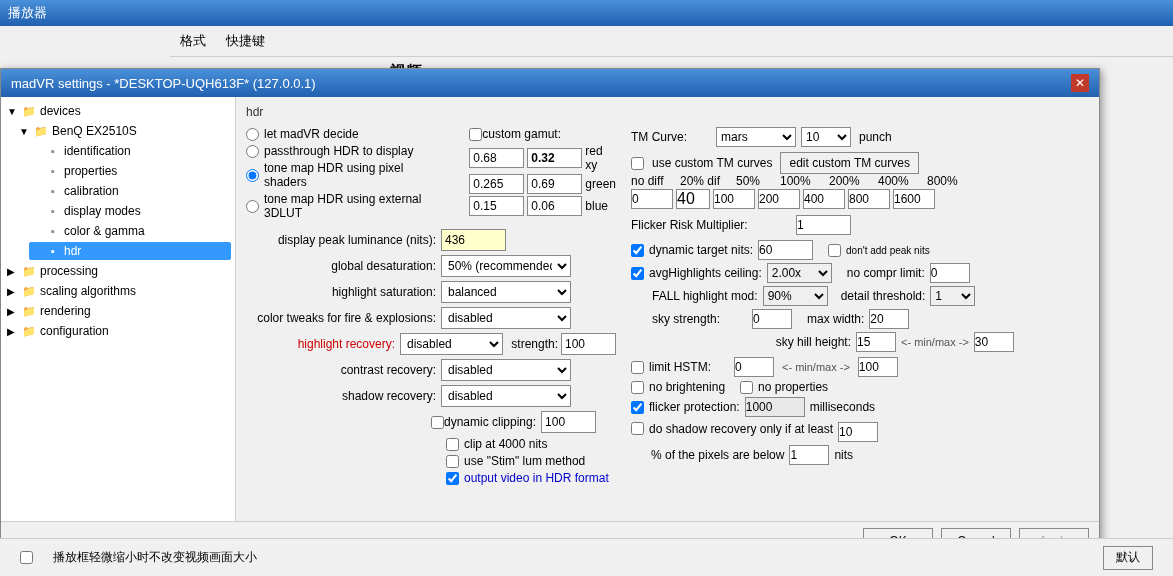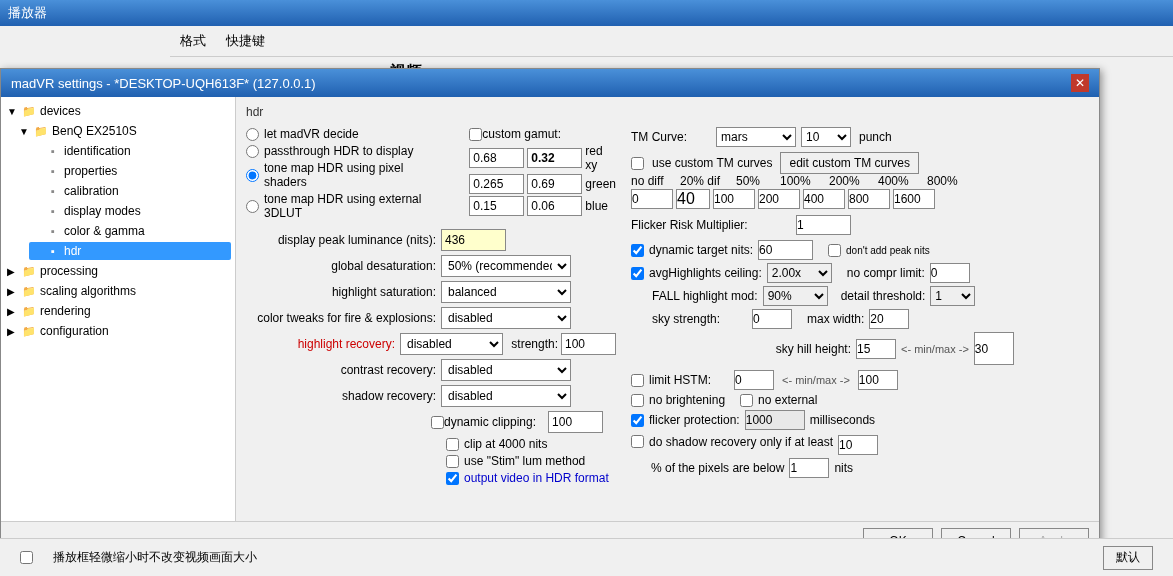--- a/index.html
+++ b/index.html
@@ -479,21 +479,21 @@
           <div class="form-row">
             <span class="form-label">shadow recovery:</span>
             <select class="form-select">
               <option>disabled</option>
             </select>
           </div>
 
           <div class="form-row">
             <span style="width:185px;"></span>
             <input type="checkbox" style="">
-            <span style="font-size:12px; margin-right:12px;">dynamic clipping:</span>
+            <span style="font-size:12px; margin-right:5px;">dynamic clipping:</span>
             <input type="text" class="form-input" style="width: 55px;" value="100">
           </div>
 
           <div class="check-row" style="margin-left:200px;">
             <input type="checkbox" style="">
             <span style="font-size:12px;">clip at 4000 nits</span>
           </div>
           <div class="check-row" style="margin-left:200px;">
             <input type="checkbox" style="">
             <span style="font-size:12px;">use "Stim" lum method</span>
@@ -582,39 +582,39 @@
             <input type="text" style="width: 40px; height: 20px; font-size: 12px; border: 1px solid rgb(136, 136, 136);" value="0">
             <span style="margin-left:10px; font-size:12px;">max width:</span>
             <input type="text" style="width: 40px; height: 20px; font-size: 12px; border: 1px solid rgb(136, 136, 136);" value="20">
           </div>
 
           <div style="display:flex; align-items:center; gap:5px; margin-bottom:5px;">
             <span style="width:115px;"></span>
             <span style="font-size:12px; width:100px; text-align:right;">sky hill height:</span>
             <input type="text" style="width: 40px; height: 20px; font-size: 12px; border: 1px solid rgb(136, 136, 136);" value="15">
             <span style="font-size:11px; color:#555;">&lt;- min/max -&gt;</span>
-            <input type="text" style="width: 40px; height: 33px; font-size: 12px; border: 1px solid rgb(136, 136, 136);" value="30">
+            <input type="text" style="width: 40px; height: 20px; font-size: 12px; border: 1px solid rgb(136, 136, 136);" value="30">
           </div>
 
           <div style="display:flex; align-items:center; gap:5px; margin-bottom:3px;">
             <input type="checkbox" style="">
             <span style="font-size:12px; width:80px;">limit HSTM:</span>
             <input type="text" style="width: 40px; height: 20px; font-size: 12px; border: 1px solid rgb(136, 136, 136);" value="0">
             <span style="font-size:11px; color:#555; margin:0 3px;">&lt;- min/max -&gt;</span>
             <input type="text" style="width: 40px; height: 20px; font-size: 12px; border: 1px solid rgb(136, 136, 136);" value="100">
           </div>
 
           <div style="display:flex; align-items:center; gap:15px; margin-bottom:3px;">
             <div style="display:flex; align-items:center; gap:5px;">
               <input type="checkbox" style="">
               <span style="font-size:12px;">no brightening</span>
             </div>
             <div style="display:flex; align-items:center; gap:5px;">
               <input type="checkbox" style="">
-              <span style="font-size:12px;">no external</span>
+              <span style="font-size:12px;">no properties</span>
             </div>
           </div>
 
           <div style="display:flex; align-items:center; gap:5px; margin-bottom:5px;">
             <input type="checkbox" checked="" style="">
             <span style="font-size:12px;">flicker protection:</span>
             <input type="text" style="width: 60px; height: 20px; font-size: 12px; border: 1px solid rgb(136, 136, 136); background: rgb(232, 232, 232);" value="1000">
             <span style="font-size:12px;">milliseconds</span>
           </div>
 

